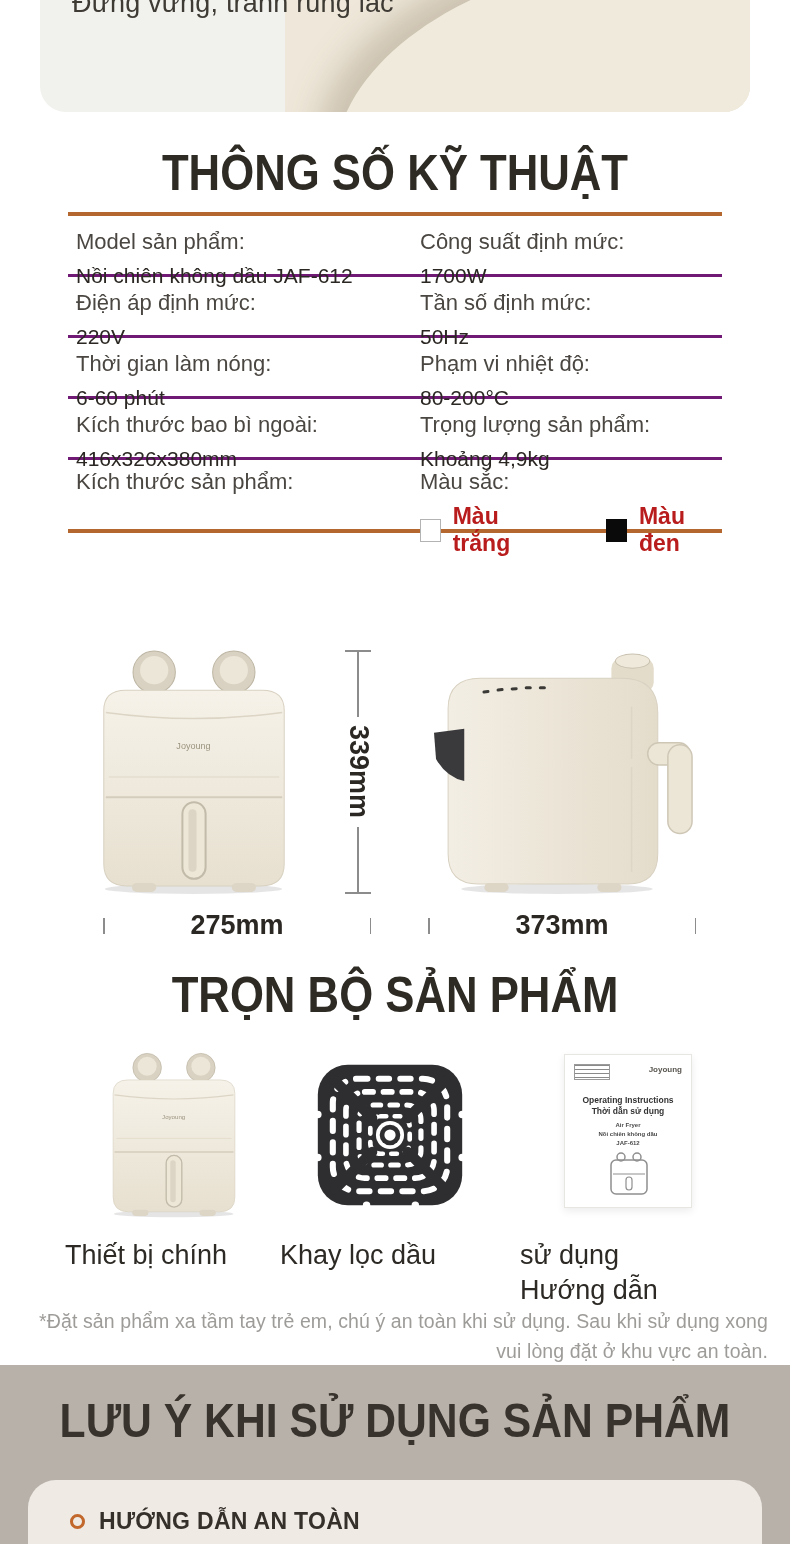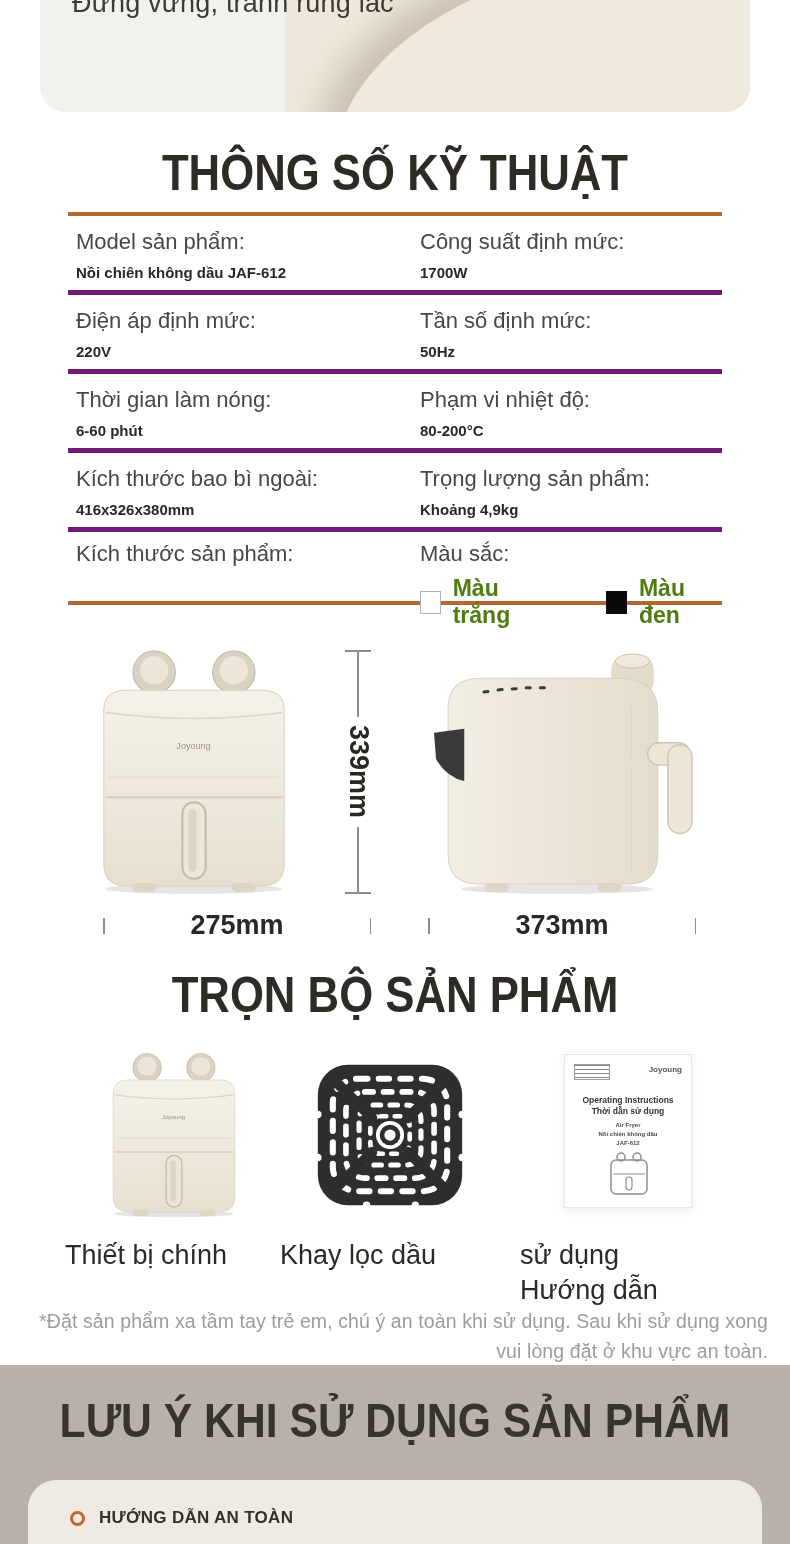--- a/index.html
+++ b/index.html
@@ -35,35 +35,35 @@
   
   .sec-title {
     position:absolute; left:0; width:790px; text-align:center;
     font-size:46px; font-weight:700; color:#2e2a24; letter-spacing:0;
     transform:scale(.95,1.08);
   }
 
   
   .specs { position:absolute; left:68px; top:212px; width:654px; }
   .rule-accent { height:4px; background:var(--accent,#b4682f); }
-  .spec-row { position:relative; height:79px; border-bottom:5px solid #701a75; }
+  .spec-row { position:relative; height:61px; border-bottom:3px solid #701a75; }
   .spec-row.last { height:69px; border-bottom:none; }
   .cell { position:absolute; top:0; }
   .cell.left  { left:8px; }
   .cell.right { left:352px; }
   .spec-label { margin-top:13px; font-size:22px; color:#4a4641; }
-  .spec-value { margin-top:9px;  font-size:15px; font-weight:700; color:#2b2723; }
+  .spec-value { margin-top:9px;  font-size:21px; font-weight:400; color:#2b2723; }
   .spec-row.last .spec-label { margin-top:9px; }
   .spec-row.last .spec-value { margin-top:7px; }
   .color-opts { display:flex; align-items:center; margin-top:8px; }
   .color-opt { display:flex; align-items:center; }
   .color-opt + .color-opt { margin-left:56px; }
   .swatch { width:23px; height:23px; display:inline-block; }
   .swatch.white { border:1px solid #b3b3b3; }
-  .opt-name { margin-left:12px; font-size:23px; font-weight:700; color:#4d7c0f; }
+  .opt-name { margin-left:12px; font-size:23px; font-weight:700; color:#b91c1c; }
 
   
   .dims { position:absolute; left:0; top:640px; width:790px; height:320px; }
   .svg-front { position:absolute; left:85px;  top:6px;  width:218px; height:252px; }
   .svg-side  { position:absolute; left:422px; top:6px;  width:276px; height:252px; }
   .vdim {
     position:absolute; left:340px; top:10px; height:244px; width:36px;
     display:flex; flex-direction:column; align-items:center;
   }
   .vdim .cap   { width:26px; height:2px; background:#8c8c8c; flex:none; }
@@ -124,21 +124,21 @@
   }
   .notice-card {
     position:absolute; left:28px; right:28px; top:115px; height:120px;
     background:var(--card-bg,#efebe4); border-radius:28px 28px 0 0;
   }
   .safety-row { position:absolute; left:42px; top:28px; display:flex; align-items:center; }
   .safety-ring {
     width:15px; height:15px; border-radius:50%;
     border:3px solid var(--ring,#c2682c); flex:none;
   }
-  .safety-title { margin-left:14px; font-size:17px; font-weight:700; color:#35302a; letter-spacing:.3px; }
+  .safety-title { margin-left:14px; font-size:23px; font-weight:700; color:#35302a; letter-spacing:.3px; }
 </style>
 </head>
 <body>
 
 <div class="page">
 
   <svg width="0" height="0" style="position:absolute" aria-hidden="true">
     <defs>
       <linearGradient id="cream" x1="0" y1="0" x2="0" y2="1">
         <stop offset="0" stop-color="#f6f2e9"></stop>

